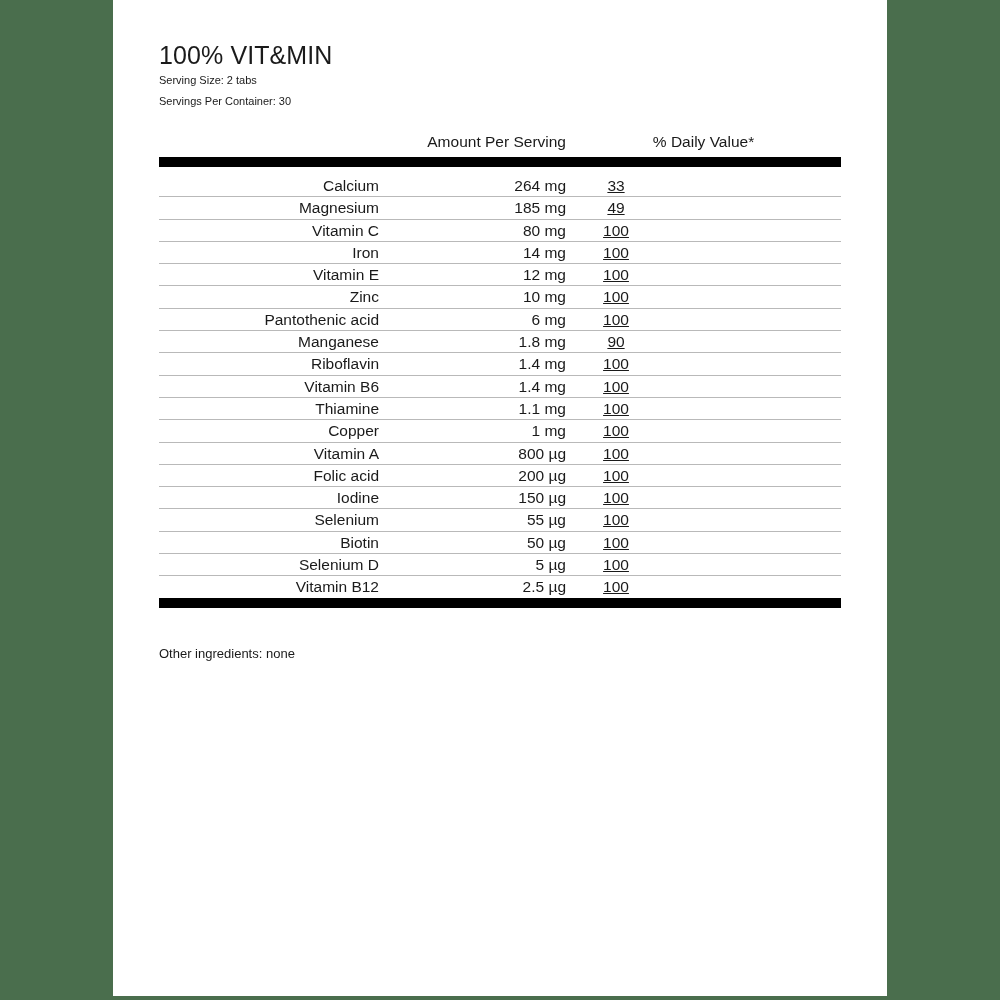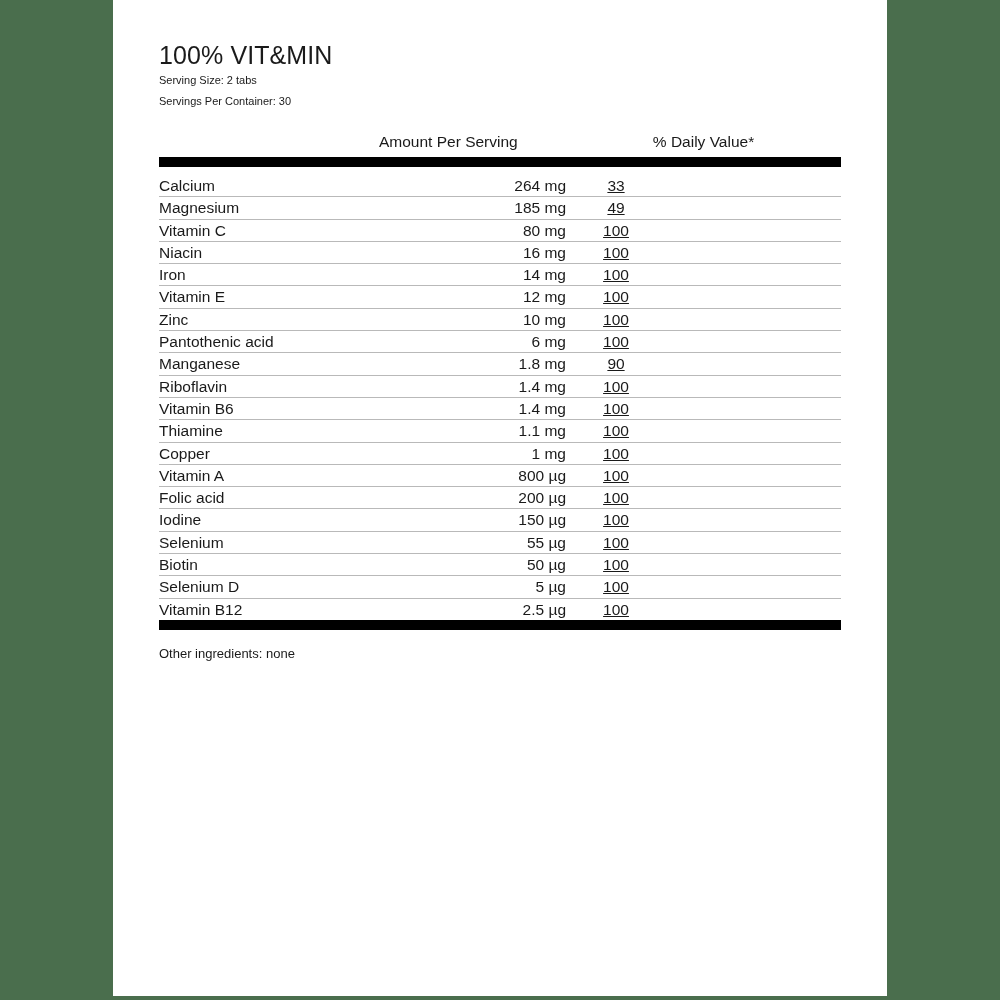--- a/index.html
+++ b/index.html
@@ -63,21 +63,21 @@
 
   #facts-table thead th {
     font-size: 15.5px;
     font-weight: 400;
     color: #1a1a1a;
     padding: 0 0 6px 0;
     border: none;
     white-space: nowrap;
   }
   th.th-nutrient { text-align: left; }
-  th.th-amount   { text-align: left; padding-right: 26px; }
+  th.th-amount   { text-align: right; padding-right: 26px; }
   th.th-dv       { text-align: center; padding-left: 26px; }
 
   
   tr.rule-row td {
     padding: 0;
     border: none;
     height: 10px;
   }
   .thick-bar {
     height: 10px;
@@ -92,21 +92,21 @@
     color: #1a1a1a;
     height: 21.3px;
     line-height: 21.3px;
     padding: 0;
     border-bottom: 1px solid #b9b9b9;
     white-space: nowrap;
   }
   tbody tr.data-row:last-of-type td {
     border-bottom: none;
   }
-  td.td-nutrient { text-align: left; }
+  td.td-nutrient { text-align: right; }
   td.td-amount   { text-align: right; padding-right: 26px; }
   td.td-dv       { text-align: left; padding-left: 26px; }
   td.td-dv span.dv-inner {
     display: inline-block;
     width: 100px;
     text-align: center;
     text-decoration: underline;
   }
 
   
@@ -169,25 +169,20 @@
           <td class="td-nutrient">Magnesium</td>
           <td class="td-amount">185 mg</td>
           <td class="td-dv"><span class="dv-inner">49</span></td>
         </tr>
         <tr class="data-row">
           <td class="td-nutrient">Vitamin C</td>
           <td class="td-amount">80 mg</td>
           <td class="td-dv"><span class="dv-inner">100</span></td>
         </tr>
         <tr class="data-row">
-          <td class="td-nutrient">Niacin</td>
-          <td class="td-amount">16 mg</td>
-          <td class="td-dv"><span class="dv-inner">100</span></td>
-        </tr>
-        <tr class="data-row">
           <td class="td-nutrient">Iron</td>
           <td class="td-amount">14 mg</td>
           <td class="td-dv"><span class="dv-inner">100</span></td>
         </tr>
         <tr class="data-row">
           <td class="td-nutrient">Vitamin E</td>
           <td class="td-amount">12 mg</td>
           <td class="td-dv"><span class="dv-inner">100</span></td>
         </tr>
         <tr class="data-row">

